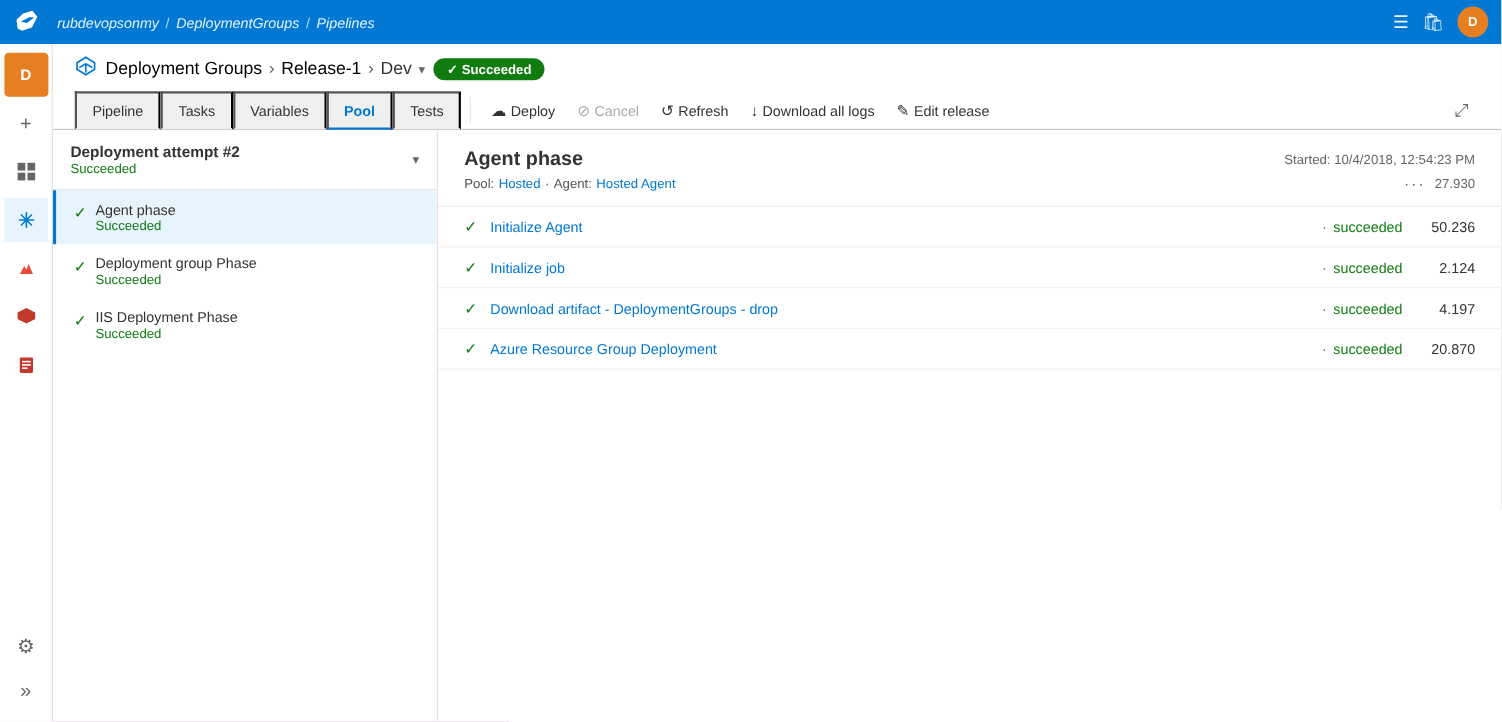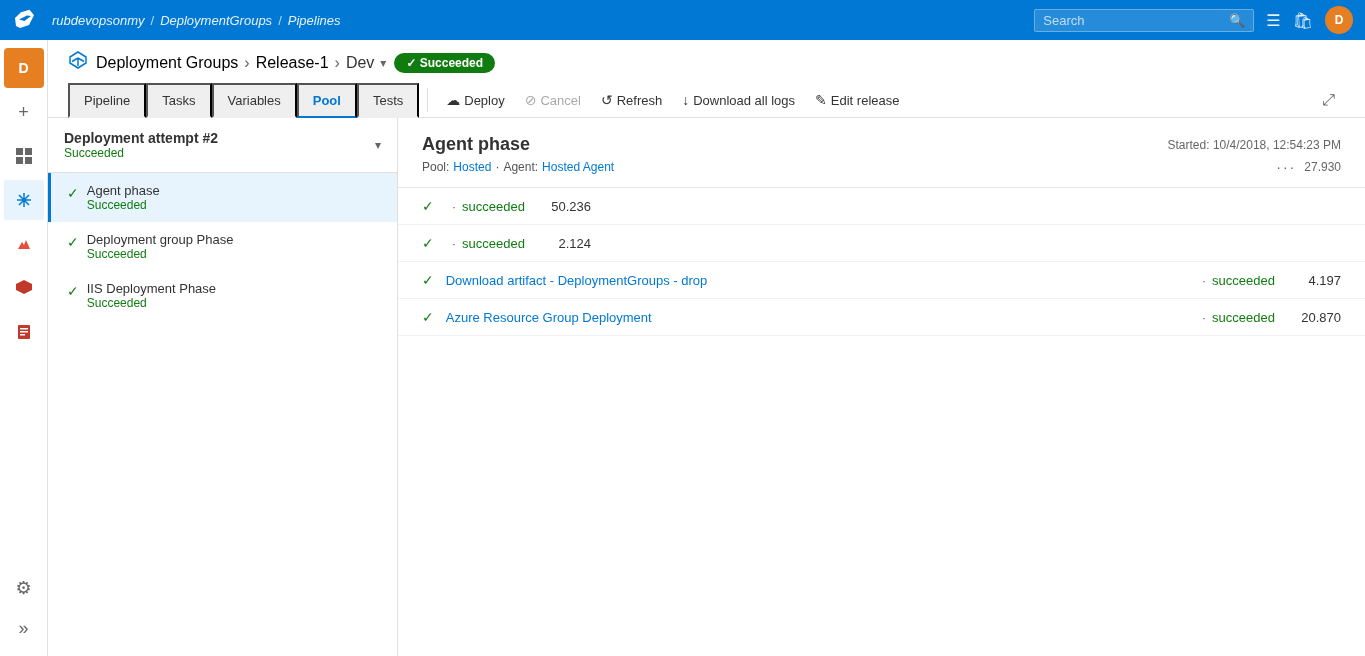--- a/index.html
+++ b/index.html
@@ -203,24 +203,20 @@
     <path d="M21.99 7.176l-4.5-5.5-8.5 2.5L3 10l1 8 4 2 9-3zM19 8l-6.5 5-5.5-1.5 8-4z"></path>
   </svg>
   <div class="top-nav-breadcrumb">
     <a>rubdevopsonmy</a>
     <span>/</span>
     <a>DeploymentGroups</a>
     <span>/</span>
     <a>Pipelines</a>
   </div>
   <div class="top-nav-right">
-    <div class="search-box">
-      <input type="text" placeholder="Search" style="">
-      <span>🔍</span>
-    </div>
     <span class="nav-icon">☰</span>
     <span class="nav-icon">🛍</span>
     <div class="avatar">D</div>
   </div>
 </div>
 
 <div class="main-layout">
 
   <div class="sidebar-icons">
     <div class="sidebar-icon-item orange">D</div>
@@ -369,26 +365,28 @@
             <div class="pool-time">
               <span class="more-dots">···</span>
               <span>27.930</span>
             </div>
           </div>
         </div>
 
         <div class="task-list">
           <div class="task-row">
             <span class="task-check">✓</span>
+            <span class="task-name">Initialize Agent</span>
             <span class="task-dot">·</span>
             <span class="task-status">succeeded</span>
             <span class="task-time">50.236</span>
           </div>
           <div class="task-row">
             <span class="task-check">✓</span>
+            <span class="task-name">Initialize job</span>
             <span class="task-dot">·</span>
             <span class="task-status">succeeded</span>
             <span class="task-time">2.124</span>
           </div>
           <div class="task-row">
             <span class="task-check">✓</span>
             <span class="task-name">Download artifact - DeploymentGroups - drop</span>
             <span class="task-dot">·</span>
             <span class="task-status">succeeded</span>
             <span class="task-time">4.197</span>

